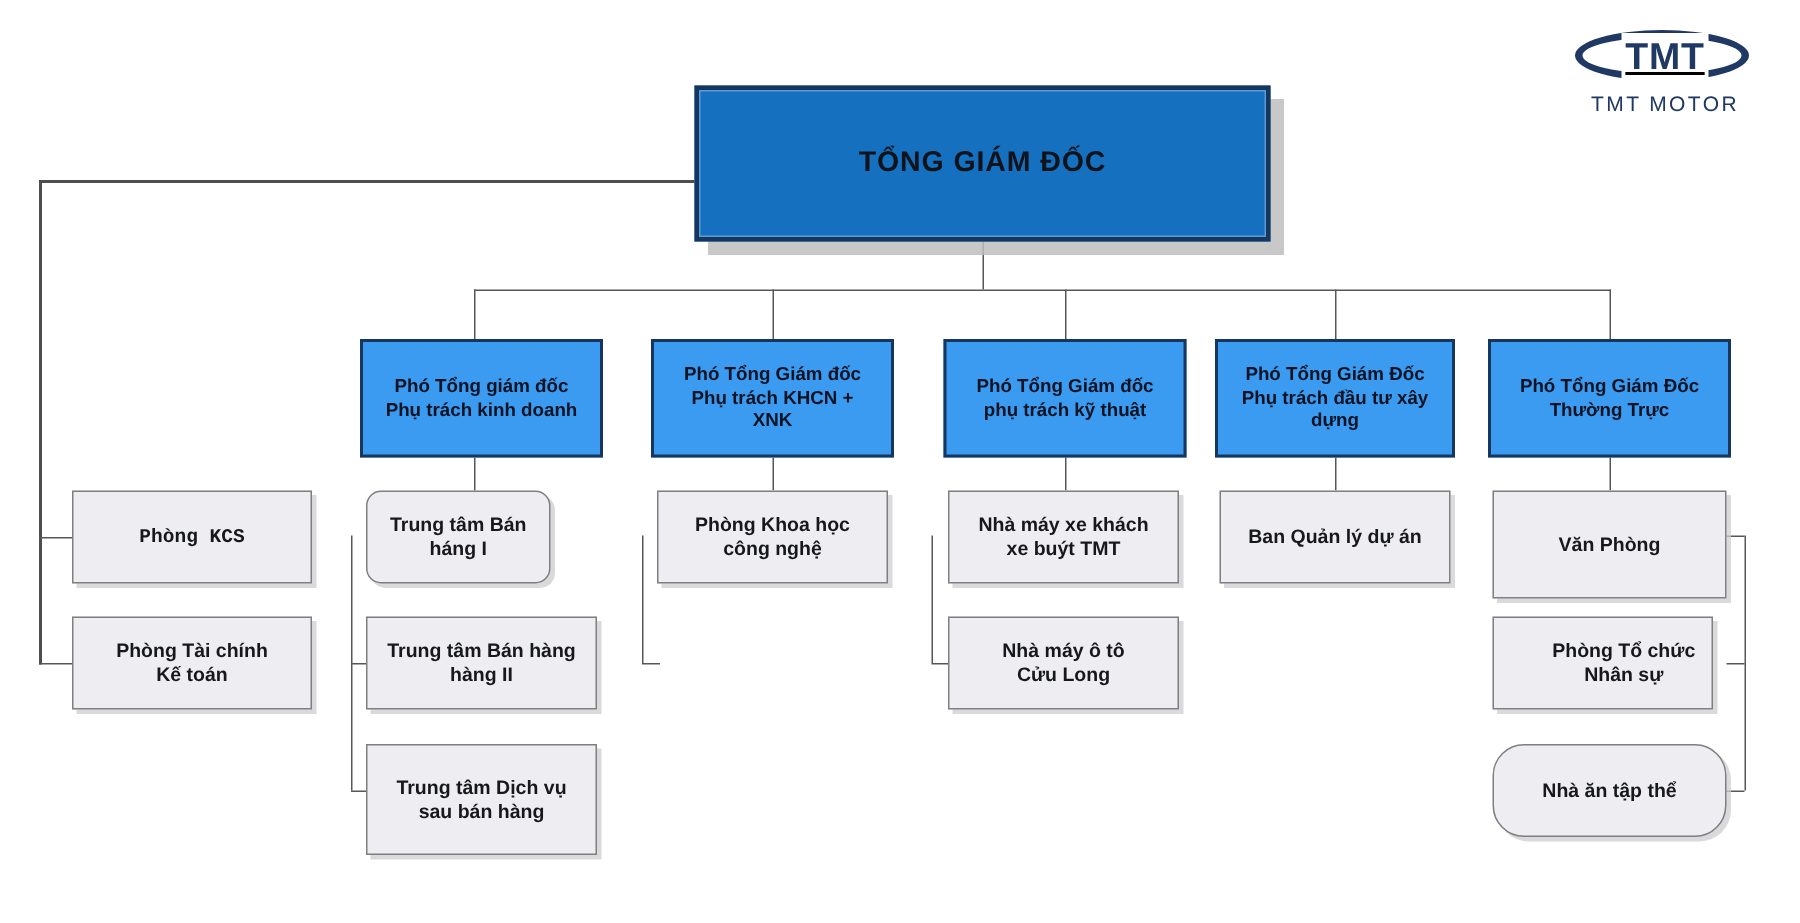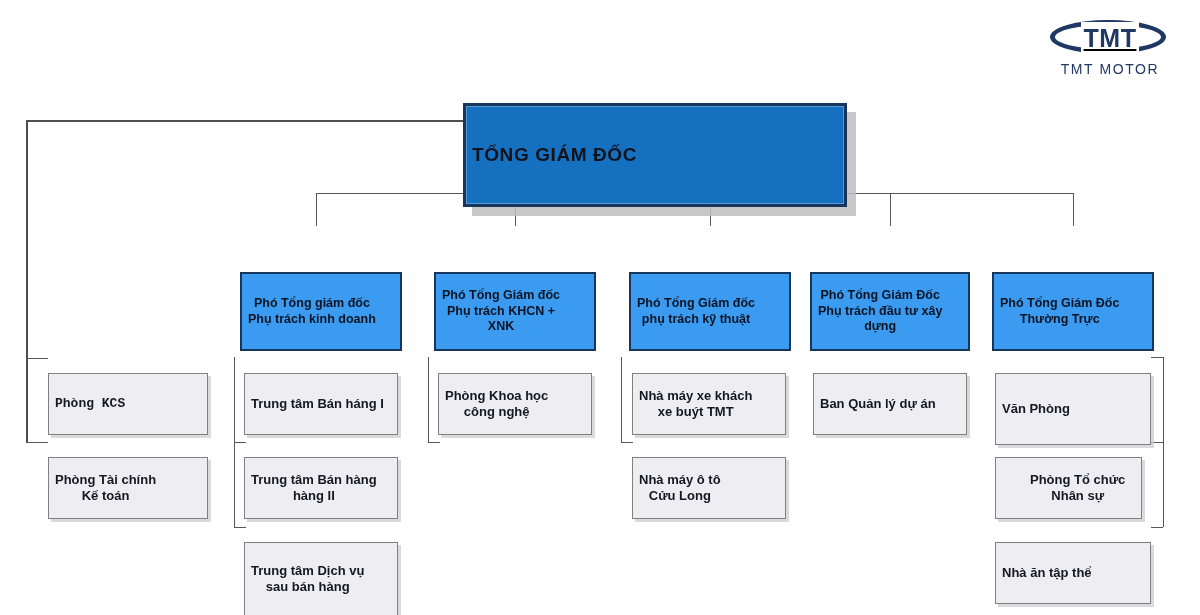--- a/index.html
+++ b/index.html
@@ -29,23 +29,23 @@
   .ln-v { width: 1px; }
   .ln-thick-h { height: 2px; background: #4c4e50; }
   .ln-thick-v { width: 2px; background: #4c4e50; }
 
   
   .node {
     position: absolute;
     box-sizing: border-box;
     display: flex;
     align-items: center;
+    justify-content: center;
     text-align: center;
     line-height: 1.25;
-    margin-top: 46px;
   }
 
   
   .node-ceo {
     background: #1570C0;
     border: 3px solid #17365D;
     box-shadow: 0 0 0 1px #5b9bd5 inset, 9px 9px 0 0 rgba(190,190,190,0.85);
     color: #11131a;
     font-size: 19px;
     font-weight: bold;
@@ -196,21 +196,21 @@
   <div class="node node-deputy" style="left:810px; top:226px; width:160px; height:79px;">
     <span class="node-label">Phó Tổng Giám Đốc
 Phụ trách đầu tư xây
 dựng</span>
   </div>
   <div class="node node-deputy" style="left:992px; top:226px; width:162px; height:79px;">
     <span class="node-label">Phó Tổng Giám Đốc
 Thường Trực</span>
   </div>
 
-  <div class="node node-dept" style="left:244px; top:327px; width:154px; height:62px;">
+  <div class="node node-dept" style="left:244px; top:327px; width:123px; height:62px;border-radius:10px;">
     <span class="node-label">Trung tâm Bán háng I</span>
   </div>
   <div class="node node-dept" style="left:244px; top:411px; width:154px; height:62px;">
     <span class="node-label">Trung tâm Bán hàng
 hàng II</span>
   </div>
   <div class="node node-dept" style="left:244px; top:496px; width:154px; height:74px;">
     <span class="node-label">Trung tâm Dịch vụ
 sau bán hàng</span>
   </div>
@@ -233,17 +233,17 @@
     <span class="node-label">Ban Quản lý dự án</span>
   </div>
 
   <div class="node node-dept" style="left:995px; top:327px; width:156px; height:72px;">
     <span class="node-label">Văn Phòng</span>
   </div>
   <div class="node node-dept" style="left:995px; top:411px; width:147px; height:62px;padding-left:28px;">
     <span class="node-label">Phòng Tổ chức
 Nhân sự</span>
   </div>
-  <div class="node node-dept" style="left:995px; top:496px; width:156px; height:62px;">
+  <div class="node node-dept" style="left:995px; top:496px; width:156px; height:62px;border-radius:21px;">
     <span class="node-label">Nhà ăn tập thể</span>
   </div>
 
 </div>
 
 </body></html>

